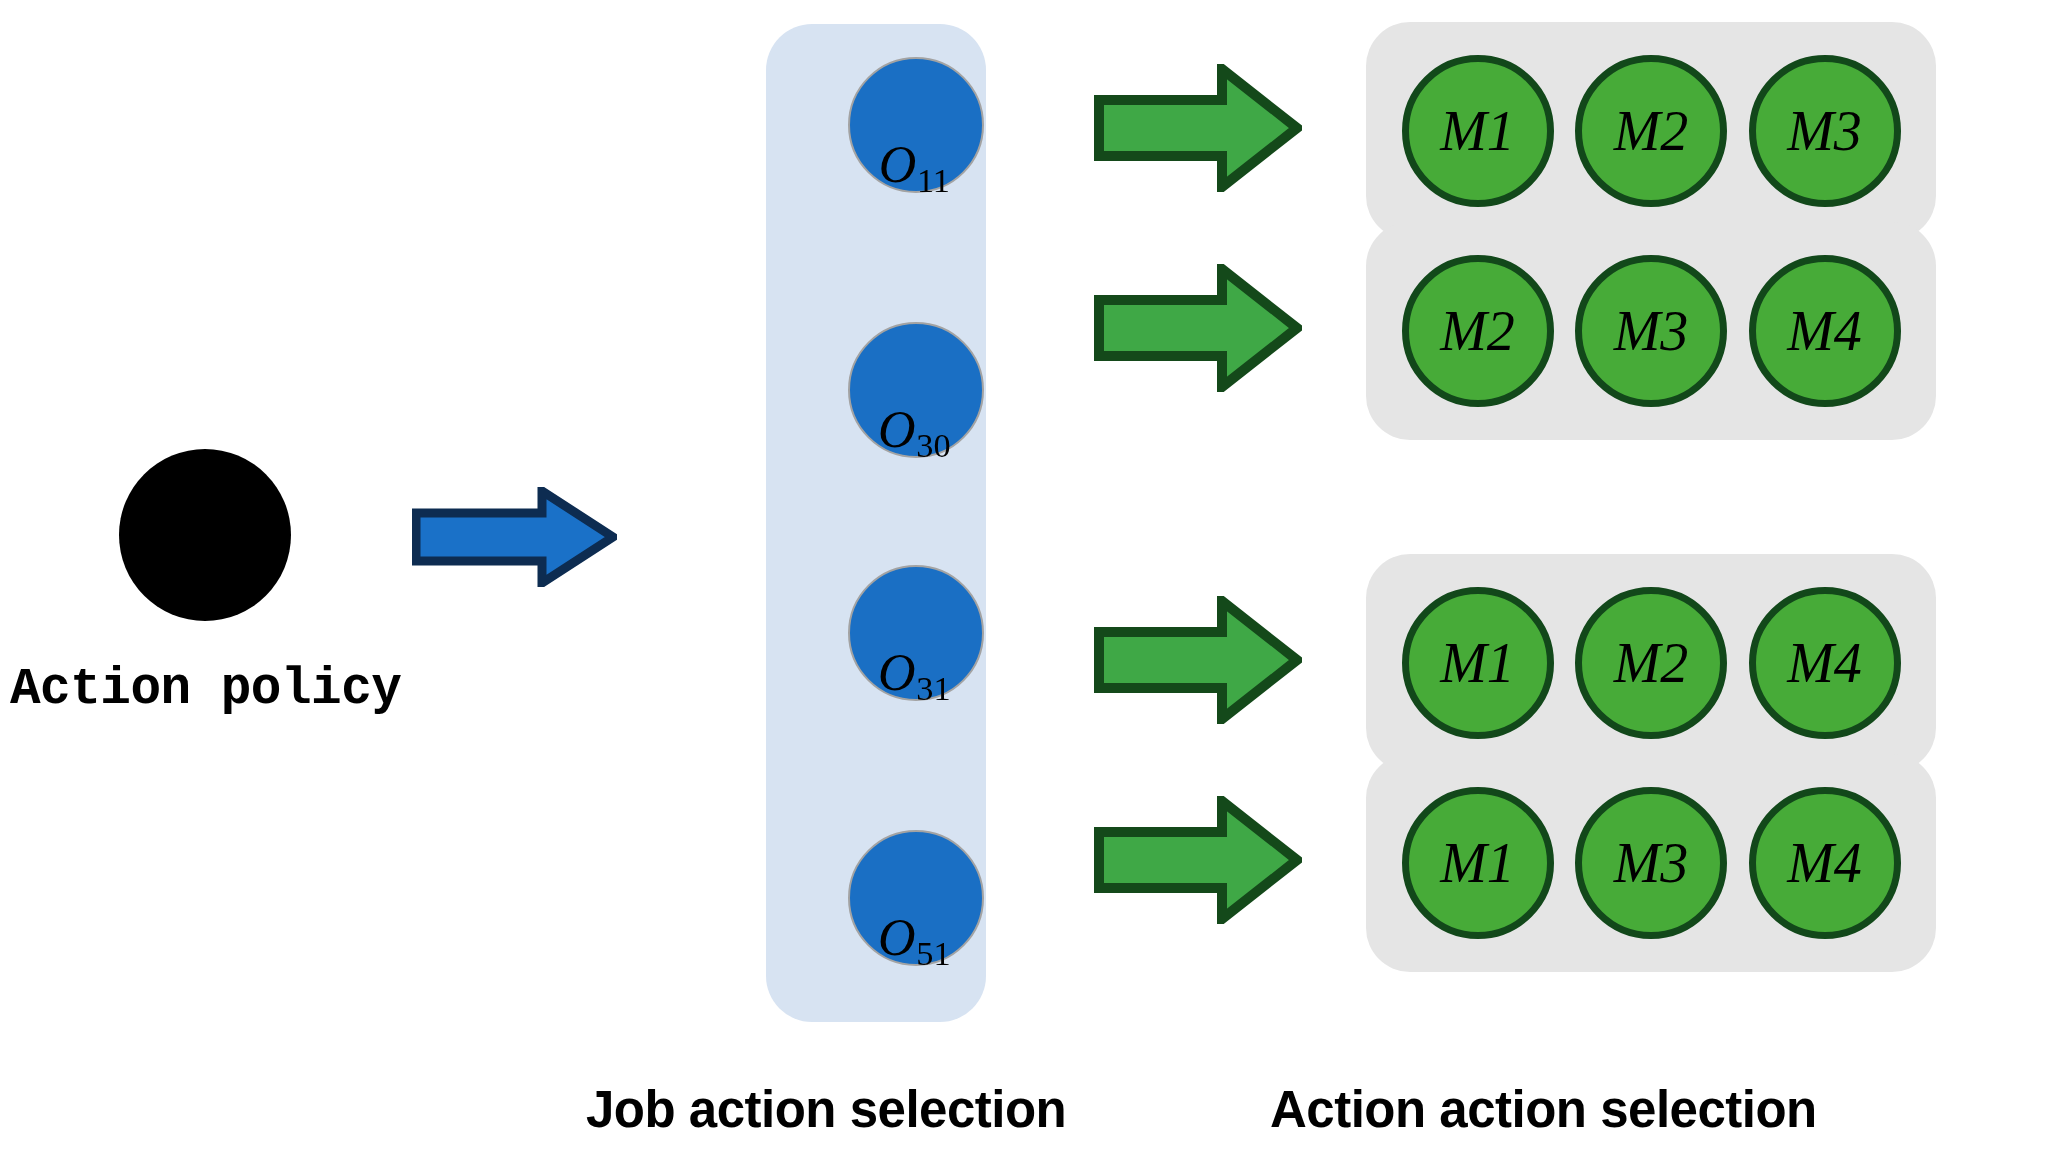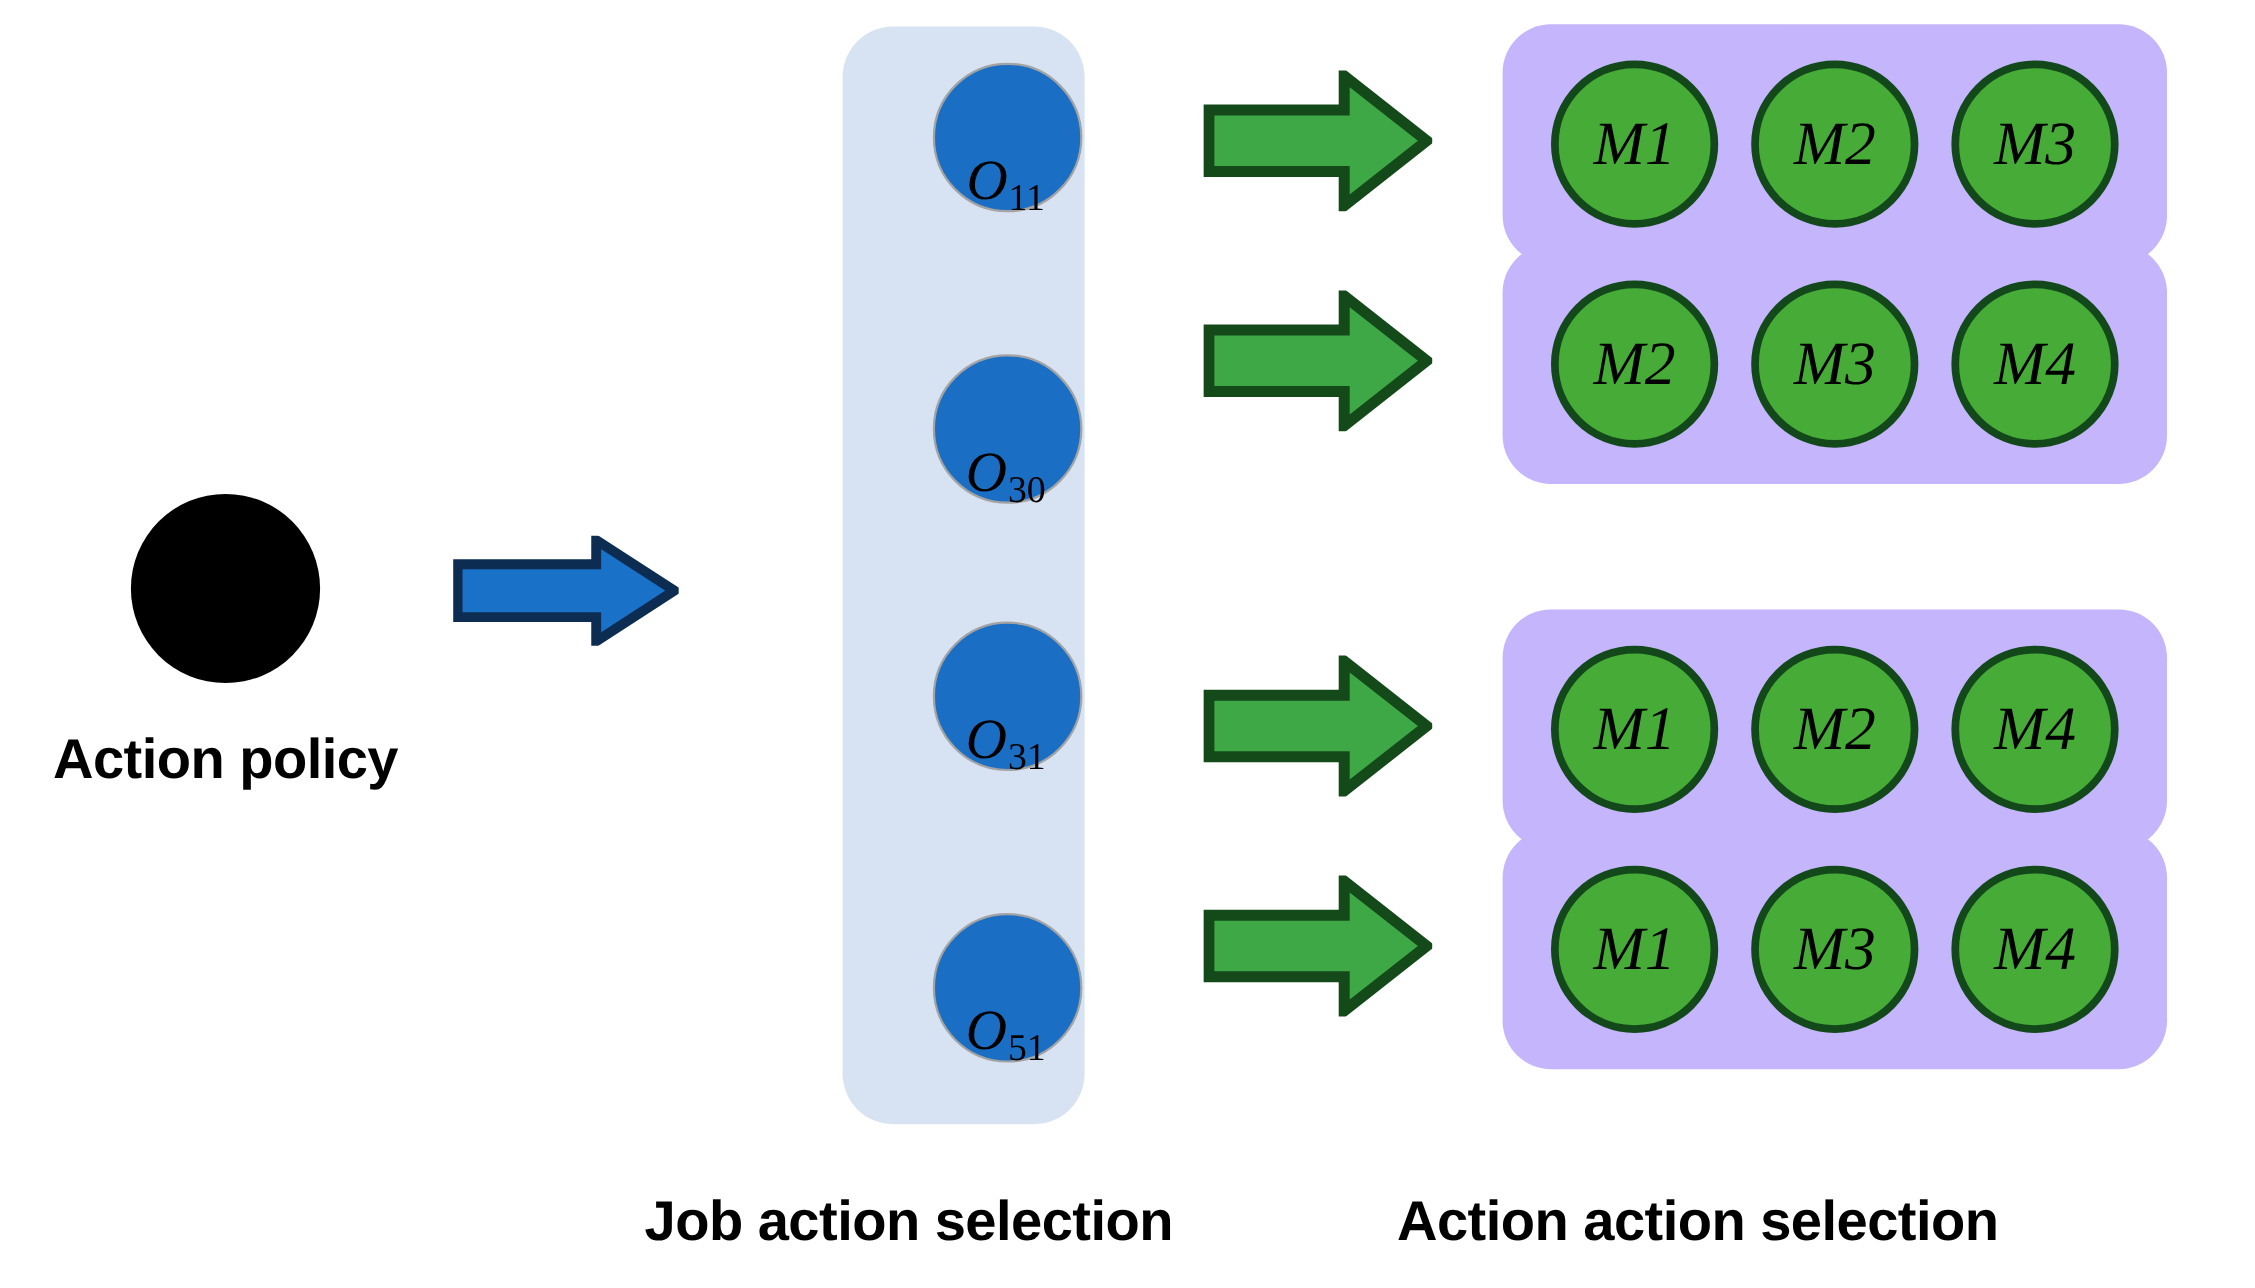--- a/index.html
+++ b/index.html
@@ -27,21 +27,21 @@
     height: 172px;
     border-radius: 50%;
     background: #000000;
   }
   #policy-label {
     position: absolute;
     left: 10px;
     top: 663px;
     width: 390px;
     text-align: center;
-    font-family: Liberation Sans, sans-serif;
+    font-family: Liberation Mono, monospace;
     font-weight: bold;
     font-size: 51px;
     line-height: 1.05;
     letter-spacing: -0.5px;
     color: #000000;
     white-space: nowrap;
   }
 
   
   .arrow {
@@ -103,23 +103,22 @@
     left: 0.02em;
     letter-spacing: 0px;
   }
 
   
   .machine-panel {
     position: absolute;
     left: 1366px;
     width: 570px;
     height: 218px;
-    background: #c4b5fd;
+    background: #e5e5e5;
     border-radius: 44px;
-    padding-left: 34px;
   }
   #machine-panel-1 { top: 22px; }
   #machine-panel-2 { top: 222px; }
   #machine-panel-3 { top: 554px; }
   #machine-panel-4 { top: 754px; }
 
   .machine-row {
     position: absolute;
     left: 0;
     top: 0;

